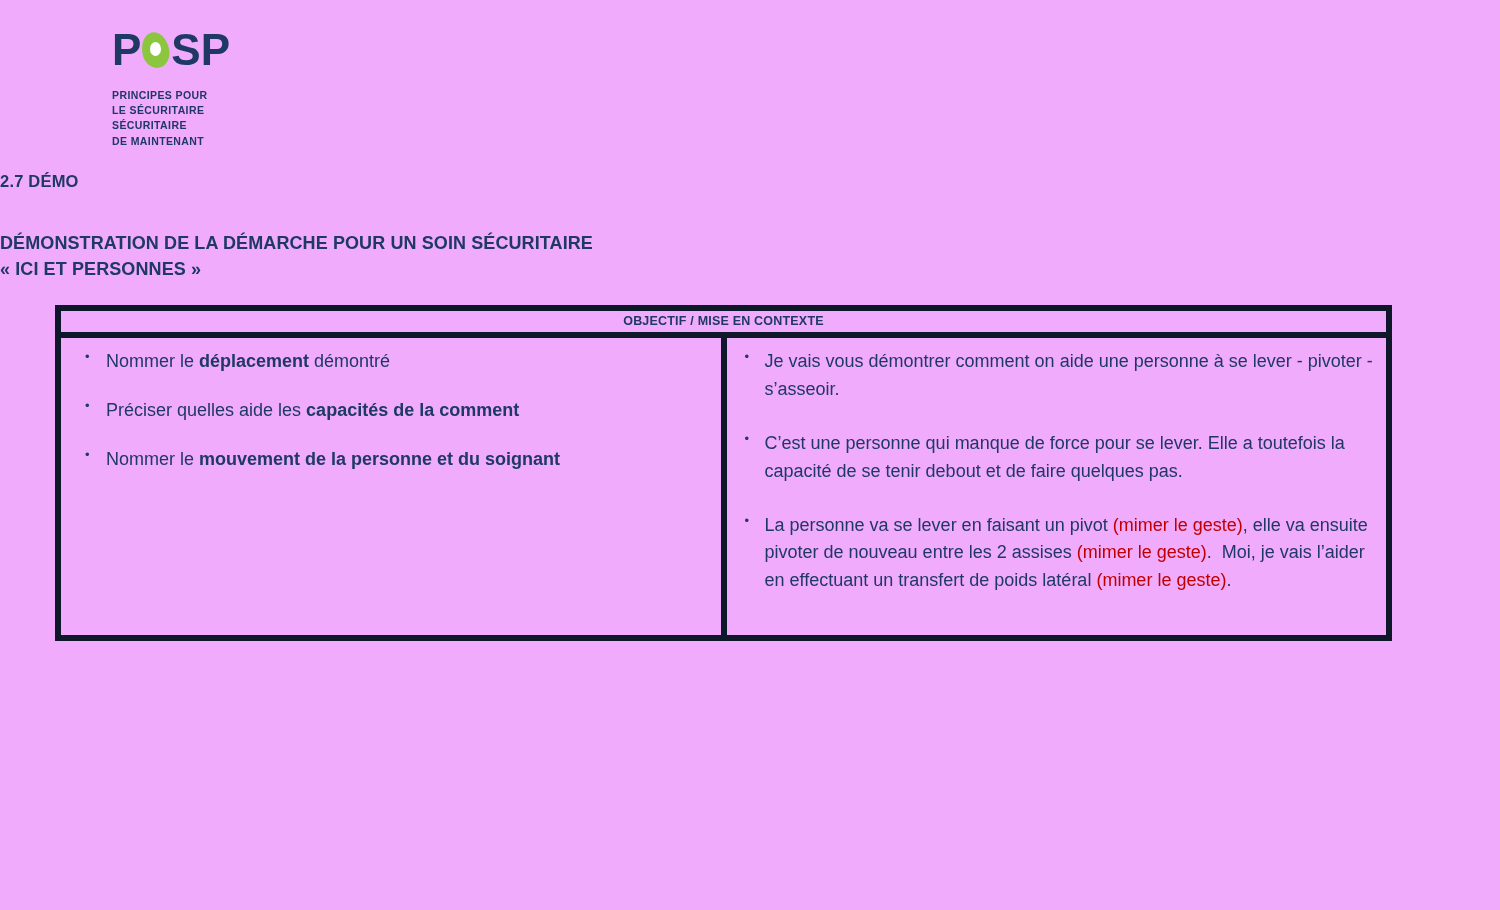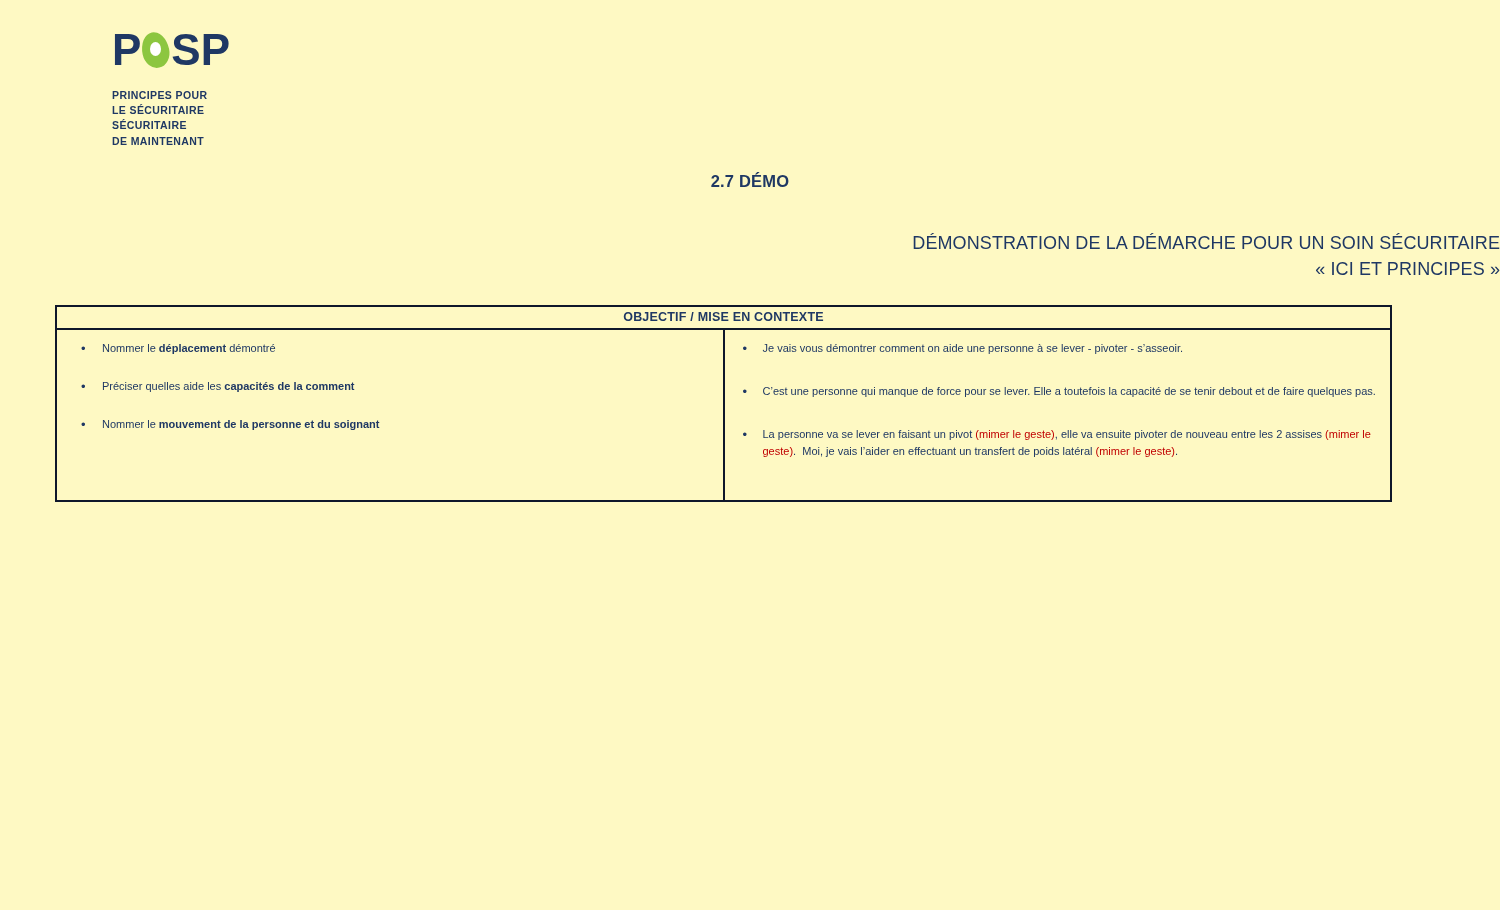--- a/index.html
+++ b/index.html
@@ -11,21 +11,21 @@
     width: 1500px;
     height: 910px;
     position: relative;
     font-family: "Liberation Sans", sans-serif;
     color: #1f3864;
     overflow: hidden;
   }
   .page {
     position: absolute;
     inset: 0;
-    background: #fef9c3;
+    background: #f0abfc;
   }
 
   
   .logo-block {
     position: absolute;
     left: 112px;
     top: 28px;
     width: 260px;
   }
   .logo-word {
@@ -73,53 +73,53 @@
     color: #1f3864;
     letter-spacing: 0.4px;
   }
 
   
   .doc-title {
     position: absolute;
     left: 0;
     right: 0;
     top: 172px;
-    text-align: center;
+    text-align: left;
     font-size: 16.5px;
     font-weight: bold;
     color: #1f3864;
     letter-spacing: 0.2px;
   }
   .doc-subtitle {
     position: absolute;
     left: 0;
     right: 0;
     top: 230px;
-    text-align: right;
+    text-align: left;
     font-size: 18px;
-    font-weight: normal;
+    font-weight: bold;
     color: #1f3864;
     line-height: 1.45;
     letter-spacing: 0.1px;
   }
   .doc-subtitle .line2 {
     display: block;
   }
 
   
   .tbl {
     position: absolute;
     left: 55px;
     top: 305px;
     width: 1337px;
     border-collapse: collapse;
     table-layout: fixed;
   }
   .tbl td, .tbl th {
-    border: 2px solid #0f172a;
+    border: 6px solid #0f172a;
     padding: 0;
     vertical-align: top;
   }
   .tbl .header-cell {
     text-align: center;
     font-size: 12.5px;
     font-weight: bold;
     color: #1f3864;
     padding: 3px 0 4px 0;
     letter-spacing: 0.2px;
@@ -132,21 +132,21 @@
   }
   ul.bullets {
     margin: 0;
     padding: 0;
     list-style: none;
   }
   ul.bullets li {
     position: relative;
     padding-left: 33px;
     margin-bottom: 21px;
-    font-size: 11px;
+    font-size: 18px;
     line-height: 1.55;
     color: #1f3864;
   }
   ul.bullets li:last-child { margin-bottom: 8px; }
   ul.bullets li::before {
     content: "\2022";
     position: absolute;
     left: 12px;
     top: -1px;
     font-size: 13px;
@@ -176,21 +176,21 @@
       <div>PRINCIPES POUR</div>
       <div>LE SÉCURITAIRE</div>
       <div>SÉCURITAIRE</div>
       <div>DE MAINTENANT</div>
     </div>
   </div>
 
   <div class="doc-title">2.7 DÉMO</div>
   <div class="doc-subtitle">
     <span>DÉMONSTRATION DE LA DÉMARCHE POUR UN SOIN SÉCURITAIRE</span>
-    <span class="line2">« ICI ET PRINCIPES »</span>
+    <span class="line2">« ICI ET PERSONNES »</span>
   </div>
 
   <table class="tbl">
     <tbody>
       <tr>
         <td class="header-cell" colspan="2">OBJECTIF / MISE EN CONTEXTE</td>
       </tr>
       <tr>
         <td class="col-left">
           <div class="cell-inner">

